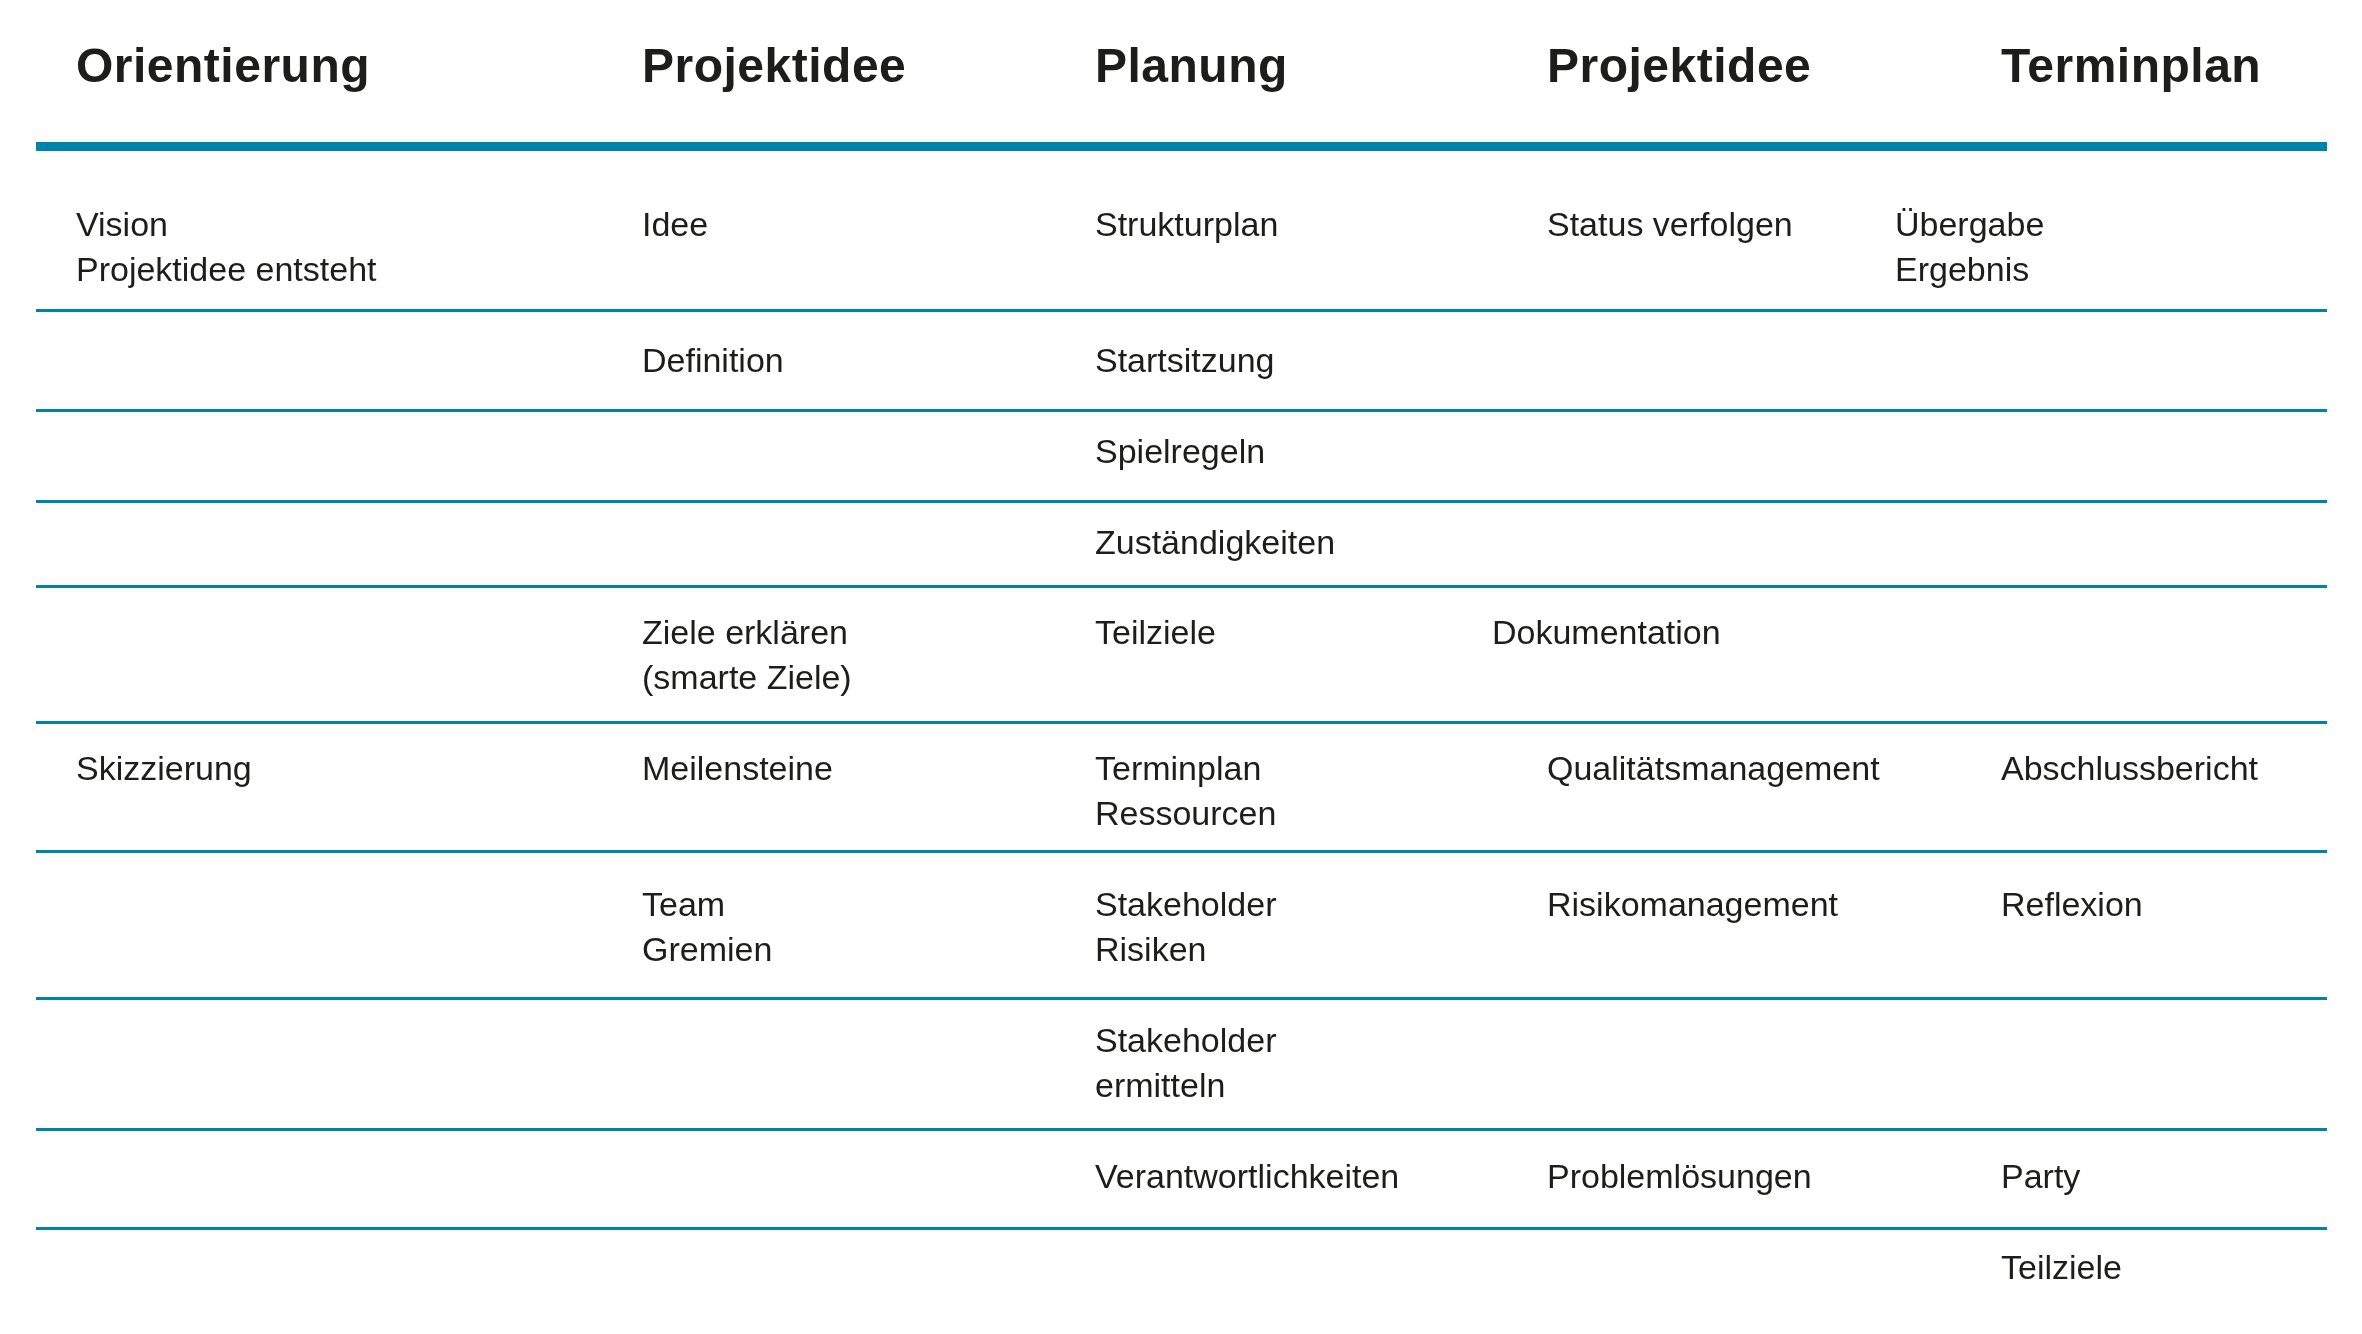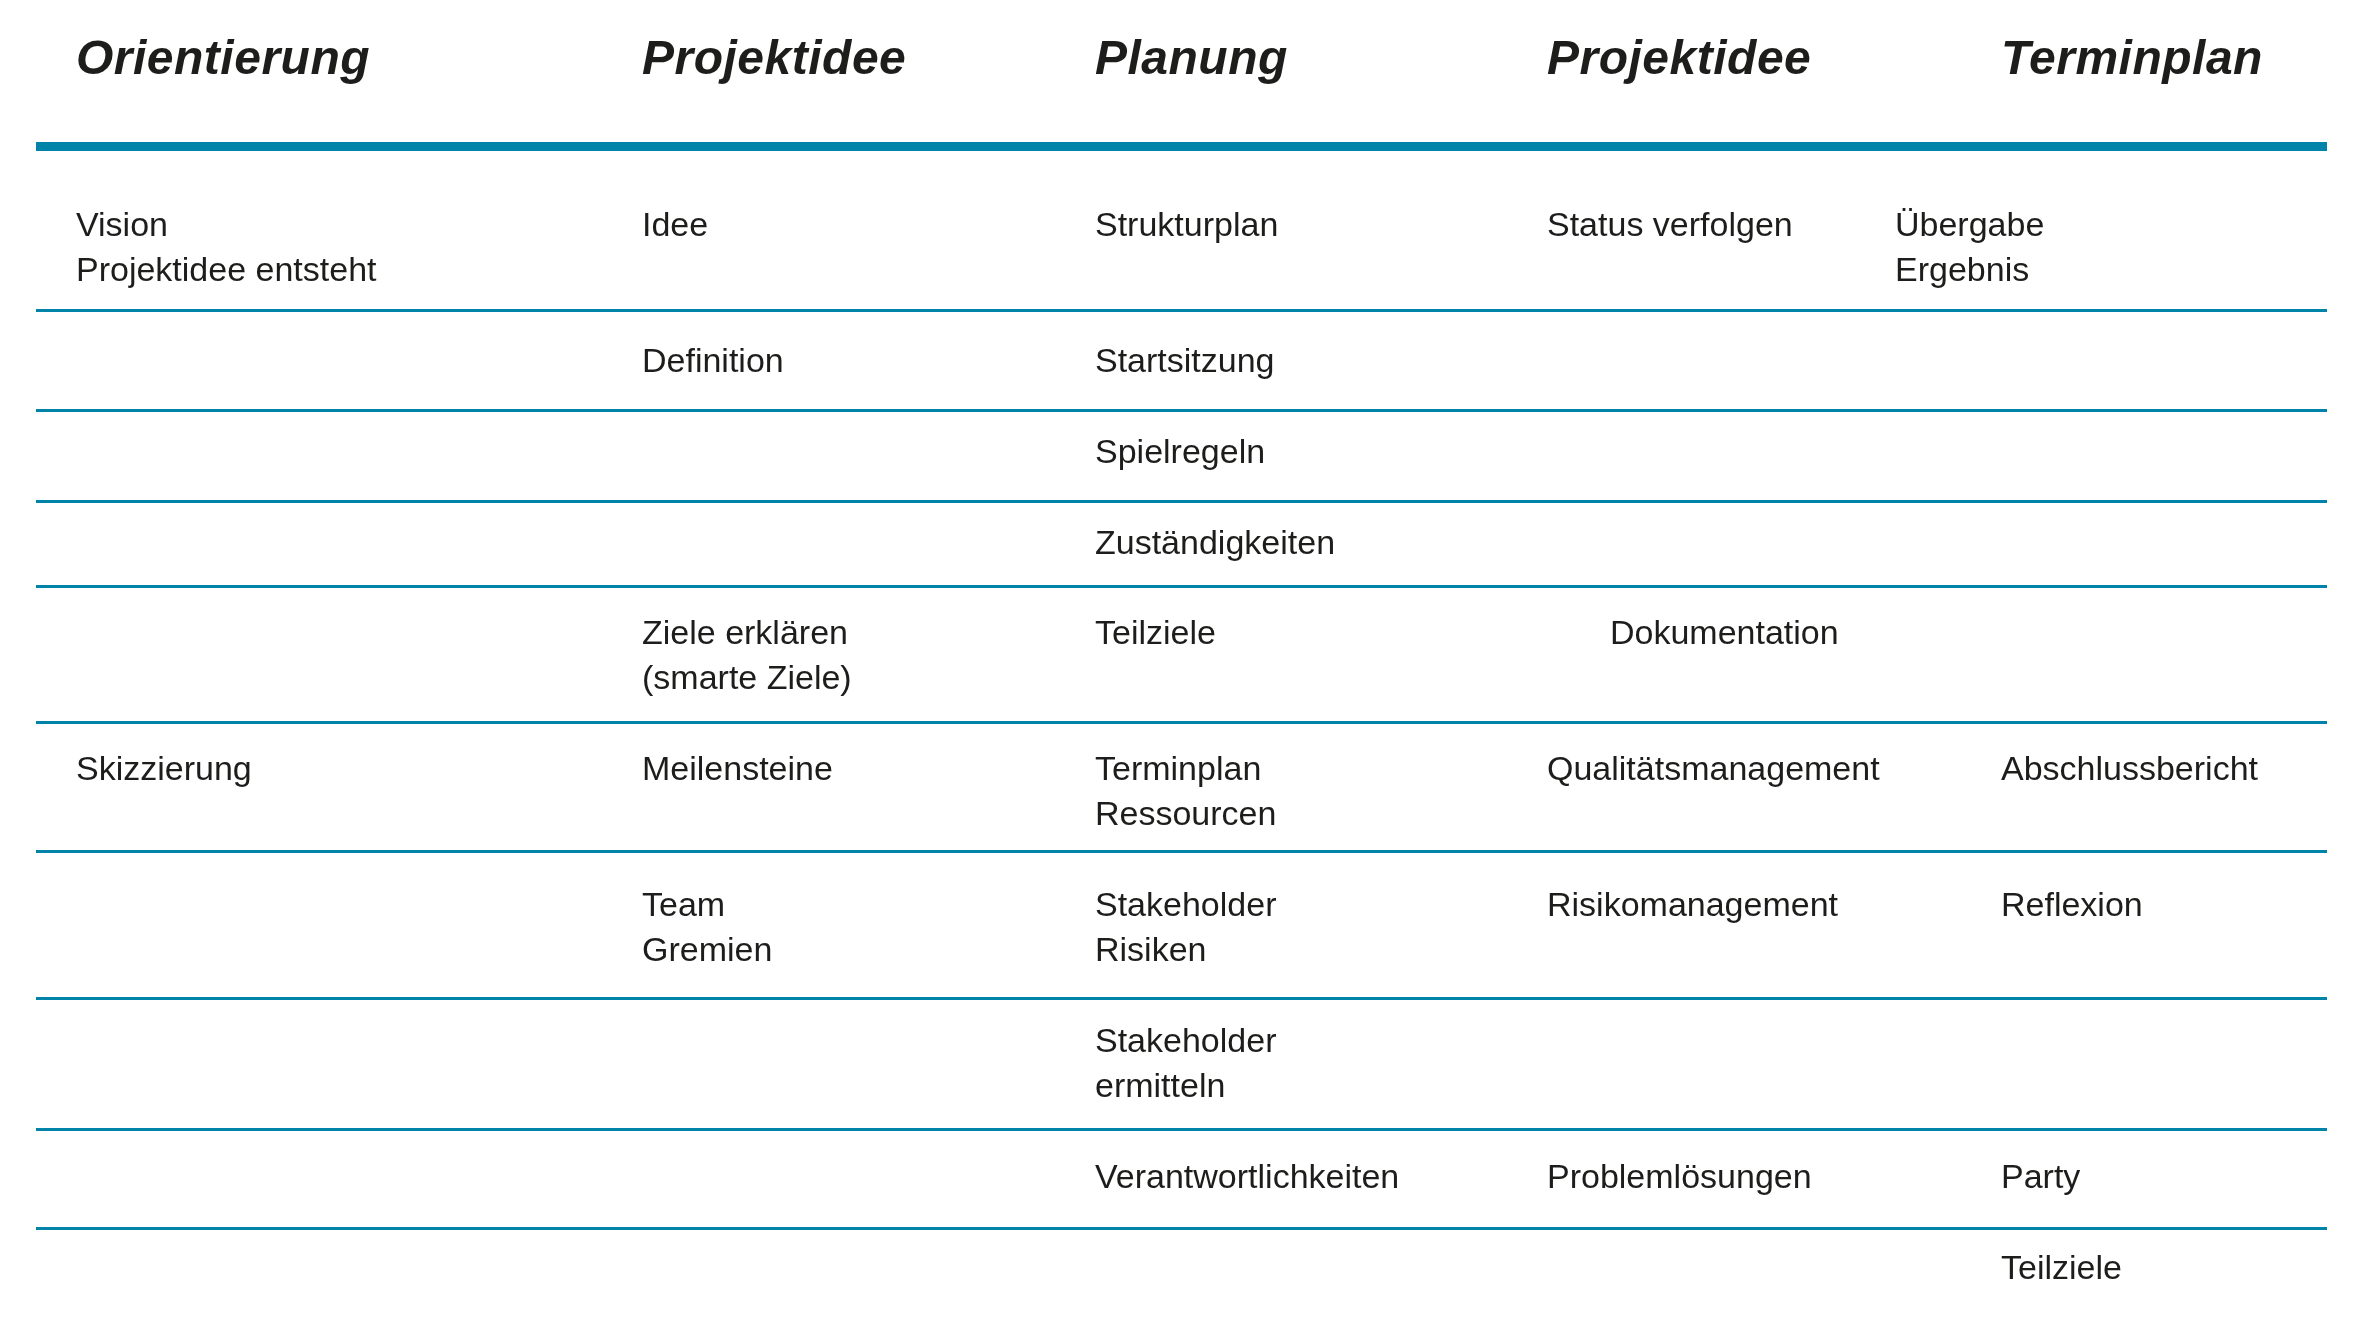--- a/index.html
+++ b/index.html
@@ -1,18 +1,18 @@
 <!DOCTYPE html>
 <html><head>
 <meta charset="utf-8">
 <style>
   html, body { margin:0; padding:0; background:#ffffff; }
   body { width:2362px; height:1334px; position:relative; overflow:hidden;
          font-family:"Liberation Sans", sans-serif; color:#1d1d1b; }
-  .hdr { position:absolute; top:30px; font-size:48px; font-weight:bold; letter-spacing:0.5px;font-style:italic; }
+  .hdr { position:absolute; top:38px; font-size:48px; font-weight:bold; letter-spacing:0.5px; }
   .rule-heavy { position:absolute; left:36px; width:2291px; top:142px; height:9px; background:#0083a9; }
   .rule { position:absolute; left:36px; width:2291px; height:3px; background:#0083a9; }
   .cell { position:absolute; font-size:34px; line-height:45px; white-space:pre; }
 </style>
 </head>
 <body>
 
 <div>
   <div class="hdr" style="left:76px">Orientierung</div>
   <div class="hdr" style="left:642px">Projektidee</div>
@@ -43,21 +43,21 @@
   <div class="cell" style="left:642px;top:338px">Definition</div>
   <div class="cell" style="left:1095px;top:338px">Startsitzung</div>
 
   <div class="cell" style="left:1095px;top:429px">Spielregeln</div>
 
   <div class="cell" style="left:1095px;top:520px">Zuständigkeiten</div>
 
   <div class="cell" style="left:642px;top:610px">Ziele erklären
 (smarte Ziele)</div>
   <div class="cell" style="left:1095px;top:610px">Teilziele</div>
-  <div class="cell" style="left:1610px;top:610px">Dokumentation</div>
+  <div class="cell" style="left:1492px;top:610px">Dokumentation</div>
 
   <div class="cell" style="left:76px;top:746px">Skizzierung</div>
   <div class="cell" style="left:642px;top:746px">Meilensteine</div>
   <div class="cell" style="left:1095px;top:746px">Terminplan
 Ressourcen</div>
   <div class="cell" style="left:1547px;top:746px">Qualitätsmanagement</div>
   <div class="cell" style="left:2001px;top:746px">Abschlussbericht</div>
 
   <div class="cell" style="left:642px;top:882px">Team
 Gremien</div>

